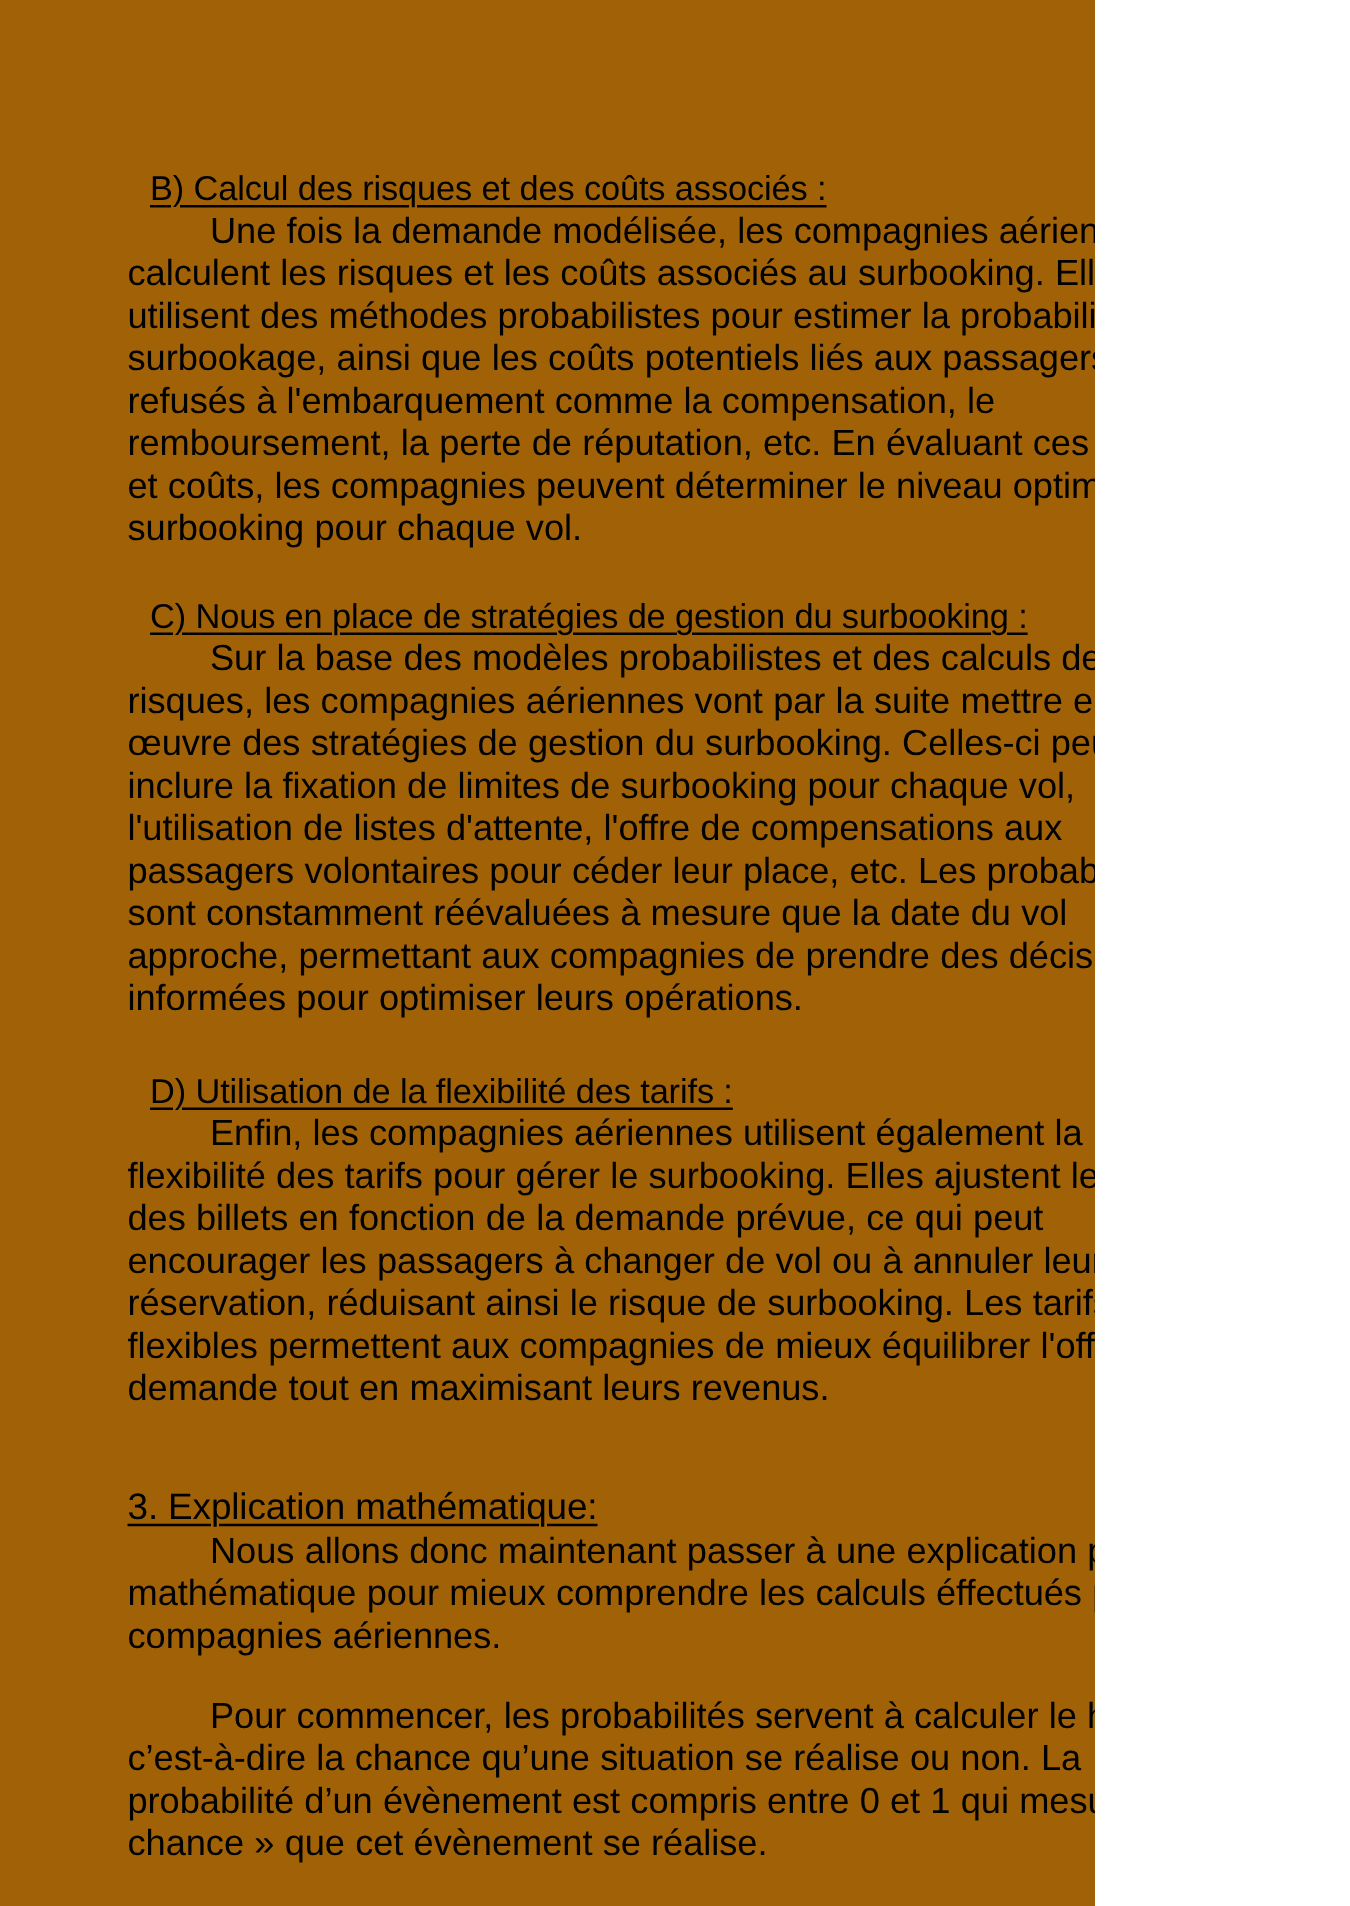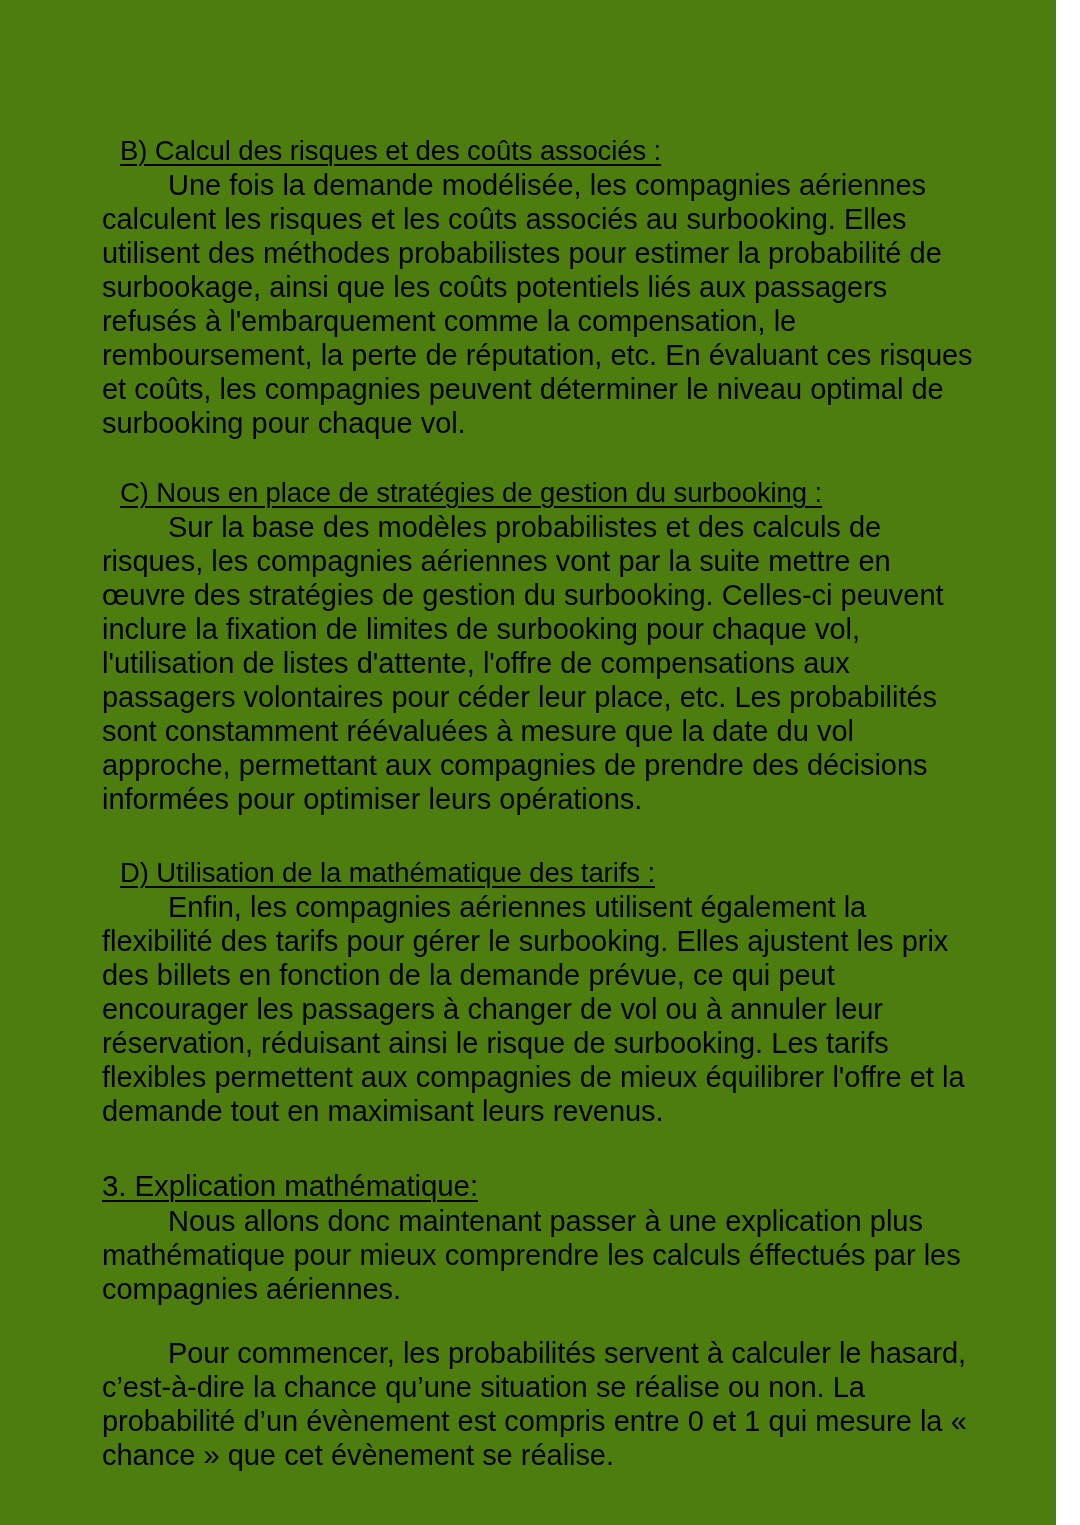--- a/index.html
+++ b/index.html
@@ -7,23 +7,23 @@
     margin: 0;
     padding: 0;
     background: #ffffff;
   }
   body {
     font-family: "Liberation Sans", sans-serif;
     color: #000000;
   }
   .page {
     position: relative;
-    width: 1056px;
+    width: 876px;
     height: 1525px;
-    background: #4d7c0f;
+    background: #a16207;
     overflow: hidden;
     box-sizing: border-box;
   }
   .content {
     position: absolute;
     left: 102px;
     top: 134px;
     width: 878px;
   }
   .block {
@@ -42,20 +42,21 @@
   .heading .u {
     text-decoration: underline;
     text-decoration-thickness: 2px;
     text-underline-offset: 4px;
   }
   
   .heading.level-1 {
     padding-left: 0;
     font-size: 29.5px;
     line-height: 36px;
+    margin-top: 20px;
   }
   .para {
     margin: 0;
     font-size: 29px;
     line-height: 34px;
     text-indent: 66px;
     letter-spacing: -0.05px;
     word-spacing: 0.2px;
   }
   .section-gap { height: 36px; }
@@ -76,21 +77,21 @@
     <div class="section-gap"></div>
 
     <div class="block">
       <div class="heading"><span class="u">C) Nous en place de stratégies de gestion du surbooking :</span></div>
       <p class="para">Sur la base des modèles probabilistes et des calculs de risques, les compagnies aériennes vont par la suite mettre en œuvre des stratégies de gestion du surbooking. Celles-ci peuvent inclure la fixation de limites de surbooking pour chaque vol, l'utilisation de listes d'attente, l'offre de compensations aux passagers volontaires pour céder leur place, etc. Les probabilités sont constamment réévaluées à mesure que la date du vol approche, permettant aux compagnies de prendre des décisions informées pour optimiser leurs opérations.</p>
     </div>
 
     <div class="section-gap-lg"></div>
 
     <div class="block">
-      <div class="heading"><span class="u">D) Utilisation de la mathématique des tarifs :</span></div>
+      <div class="heading"><span class="u">D) Utilisation de la flexibilité des tarifs :</span></div>
       <p class="para">Enfin, les compagnies aériennes utilisent également la flexibilité des tarifs pour gérer le surbooking. Elles ajustent les prix des billets en fonction de la demande prévue, ce qui peut encourager les passagers à changer de vol ou à annuler leur réservation, réduisant ainsi le risque de surbooking. Les tarifs flexibles permettent aux compagnies de mieux équilibrer l'offre et la demande tout en maximisant leurs revenus.</p>
     </div>
 
     <div class="section-gap-lg"></div>
 
     <div class="block">
       <div class="heading level-1"><span class="u">3. Explication mathématique:</span></div>
       <p class="para">Nous allons donc maintenant passer à une explication plus mathématique pour mieux comprendre les calculs éffectués par les compagnies aériennes.</p>
     </div>
 

